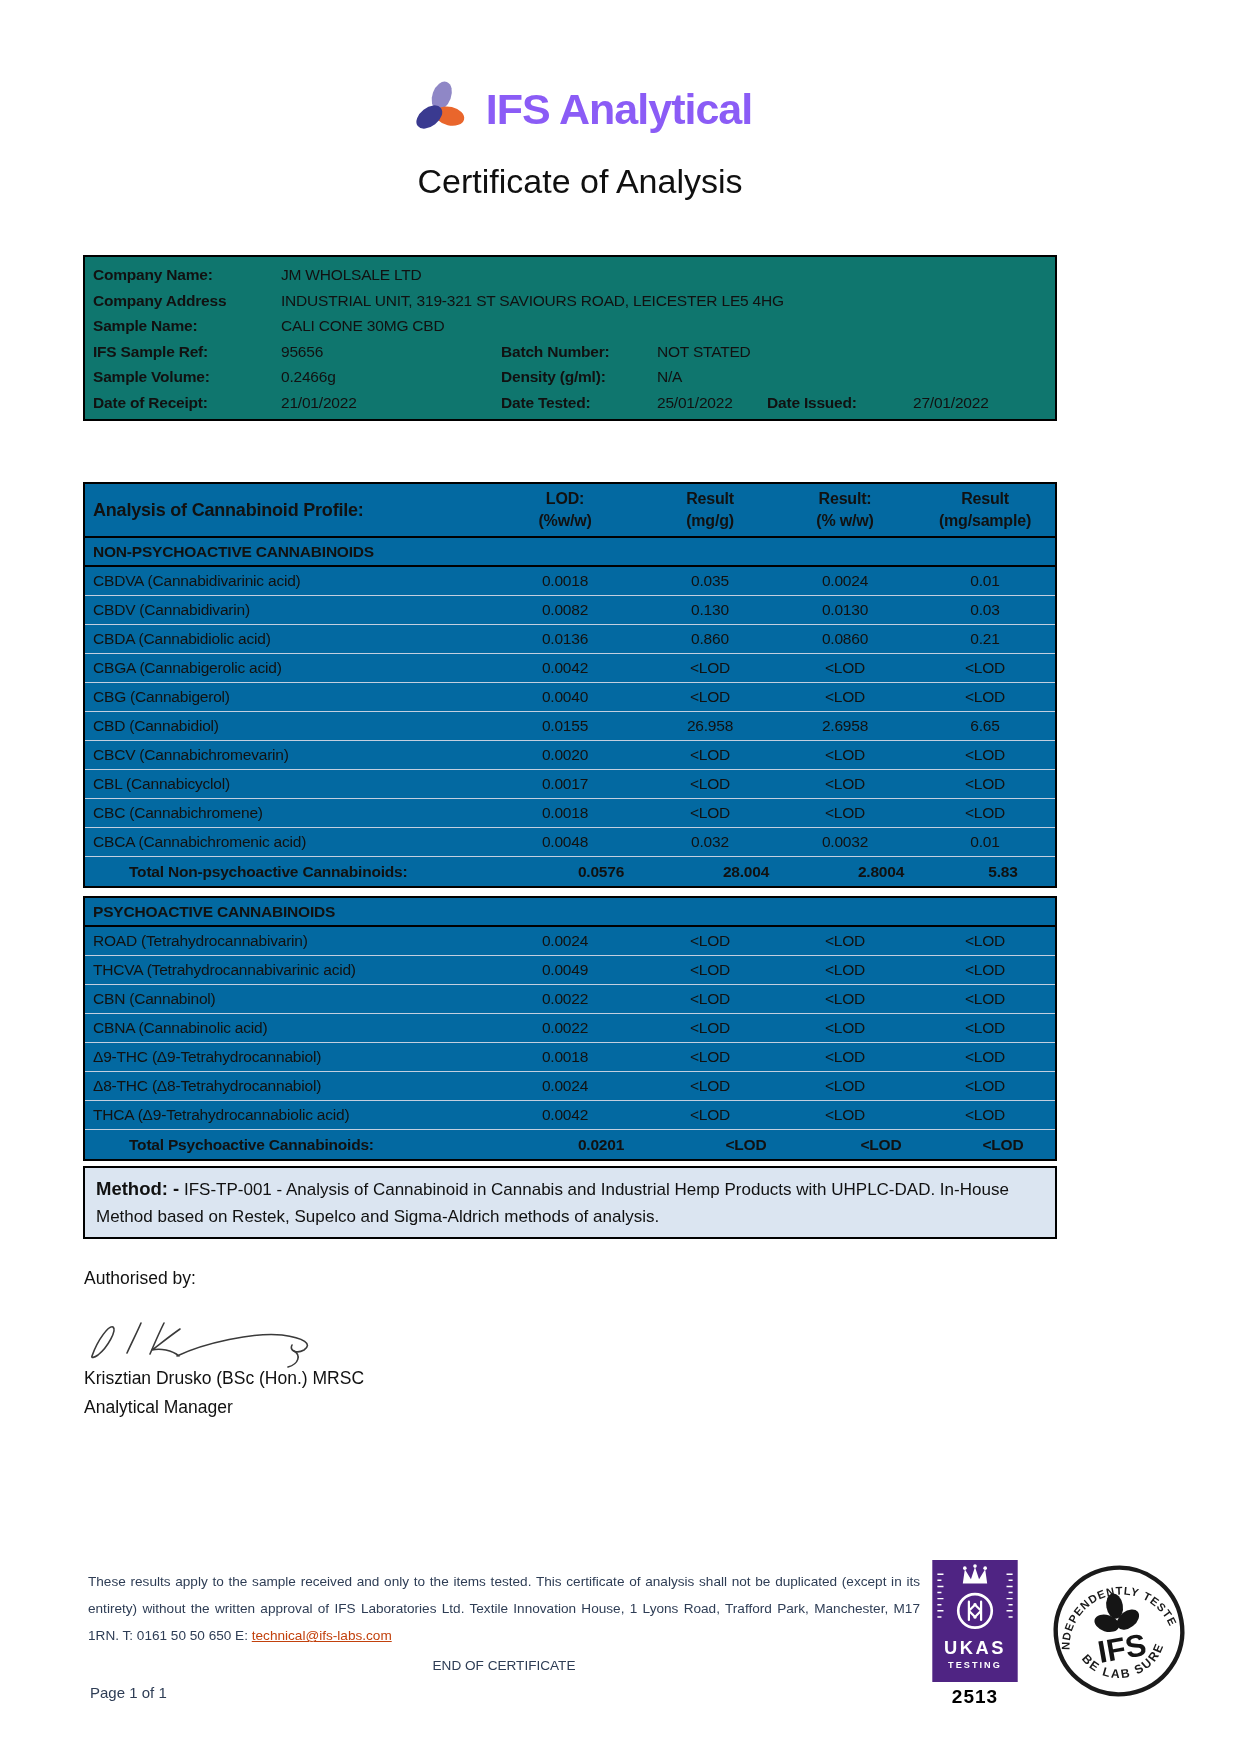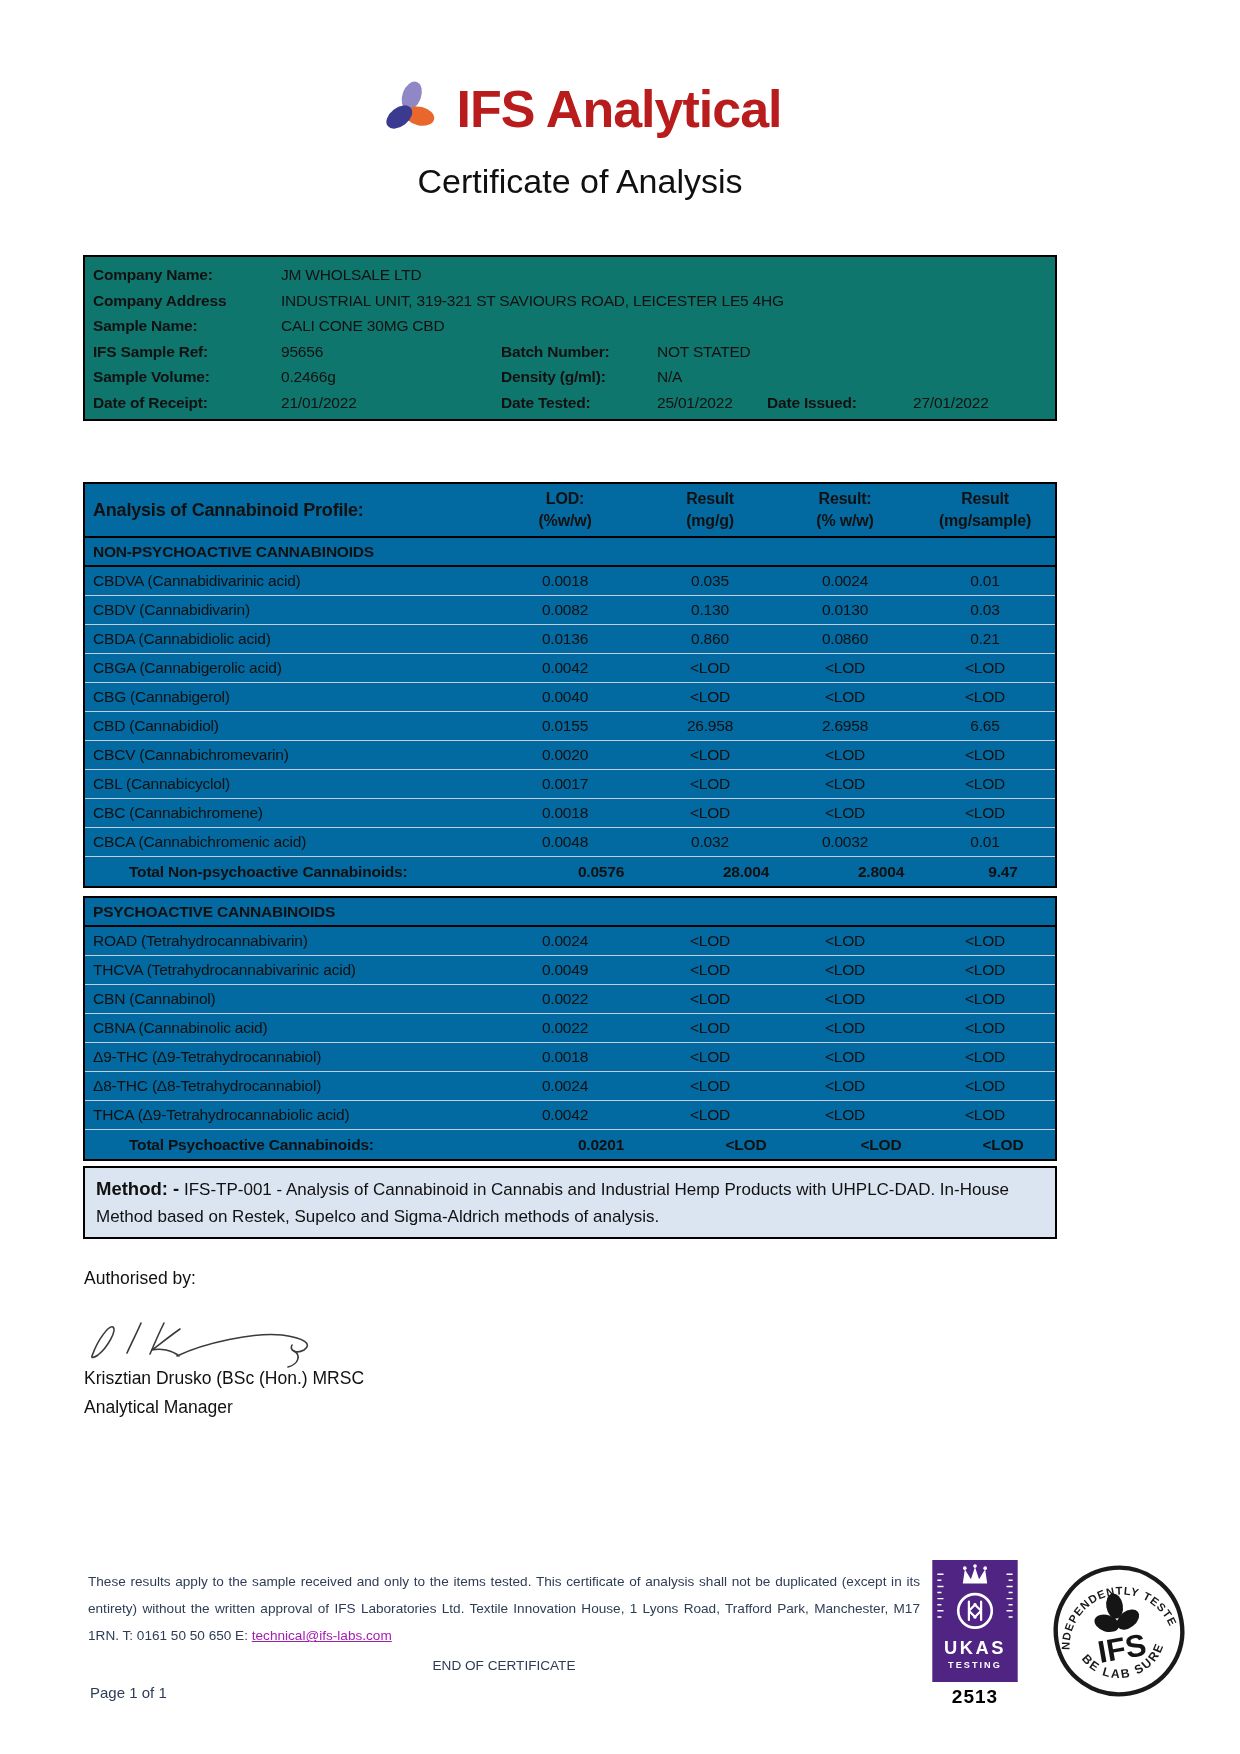--- a/index.html
+++ b/index.html
@@ -3,21 +3,21 @@
 <meta charset="utf-8">
 <style>
   html,body{margin:0;padding:0;background:#fff;}
   .page{position:relative;width:1240px;height:1754px;background:#ffffff;
         font-family:"Liberation Sans",sans-serif;color:#111;overflow:hidden;}
 
   
   .brand{position:absolute;top:78px;left:0;width:1160px;text-align:center;}
   .brand-inner{display:inline-flex;align-items:center;gap:14px;}
   .brand-mark{width:64px;height:62px;}
-  .brand-name{font-size:52px;font-weight:700;color:#b91c1c;letter-spacing:-1px;}
+  .brand-name{font-size:43px;font-weight:700;color:#8b5cf6;letter-spacing:-1px;}
   .doc-title{position:absolute;top:162px;left:0;width:1160px;text-align:center;
              font-size:34px;font-weight:400;color:#101010;}
 
   
   .info-table{position:absolute;top:255px;left:83px;width:974px;background:#0f766e;
               border:2.5px solid #000;box-sizing:border-box;padding:5px 0 4px 0;}
   .info-row{display:grid;grid-template-columns:188px 220px 156px 110px 146px 1fr;
             height:25.5px;line-height:25.5px;padding-left:8px;font-size:15.5px;letter-spacing:-0.2px;}
   .info-label{font-weight:700;}
   .info-value{font-weight:400;}
@@ -46,21 +46,21 @@
 
   
   .authorised{position:absolute;top:1268px;left:84px;font-size:17.5px;}
   .signature{position:absolute;top:1296px;left:82px;width:245px;height:80px;}
   .sig-name{position:absolute;top:1368px;left:84px;font-size:17.5px;}
   .sig-role{position:absolute;top:1397px;left:84px;font-size:17.5px;}
 
   
   .disclaimer{position:absolute;top:1568px;left:88px;width:832px;font-size:13.6px;
               color:#2e3d55;line-height:2.0;text-align:justify;}
-  .email{color:#a21caf;text-decoration:underline;}
+  .email{color:#c2410c;text-decoration:underline;}
   .end-cert{position:absolute;top:1658px;left:88px;width:832px;text-align:center;
             font-size:13.6px;color:#2e3d55;}
   .page-num{position:absolute;top:1684px;left:90px;font-size:15px;color:#2e3d55;}
 
   .ukas{position:absolute;top:1560px;left:931px;width:88px;text-align:center;}
   .ukas svg{width:86px;height:122px;display:block;margin:0 auto;}
   .ukas-num{font-size:19px;font-weight:700;color:#000;margin-top:4px;letter-spacing:1px;}
 
   .stamp{position:absolute;top:1556px;left:1046px;width:146px;height:150px;}
 </style>
@@ -206,21 +206,21 @@
         <div class="a-val">0.0048</div>
         <div class="a-val">0.032</div>
         <div class="a-val">0.0032</div>
         <div class="a-val">0.01</div>
       </div>
       <div class="acols a-row total">
         <div class="a-name">Total Non-psychoactive Cannabinoids:</div>
         <div class="a-val">0.0576</div>
         <div class="a-val">28.004</div>
         <div class="a-val">2.8004</div>
-        <div class="a-val">9.47</div>
+        <div class="a-val">5.83</div>
       </div>
     </div>
 
   <div class="analysis-table" id="psychoactive-table">
       <div class="a-section">PSYCHOACTIVE CANNABINOIDS</div>
       <div class="acols a-row">
         <div class="a-name">ROAD (Tetrahydrocannabivarin)</div>
         <div class="a-val">0.0024</div>
         <div class="a-val">&lt;LOD</div>
         <div class="a-val">&lt;LOD</div>

